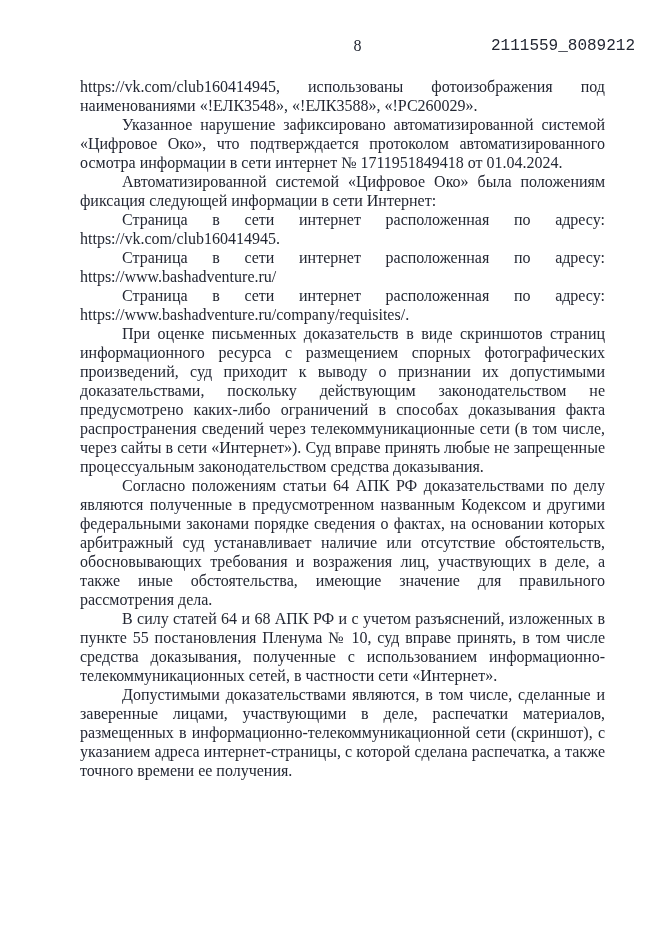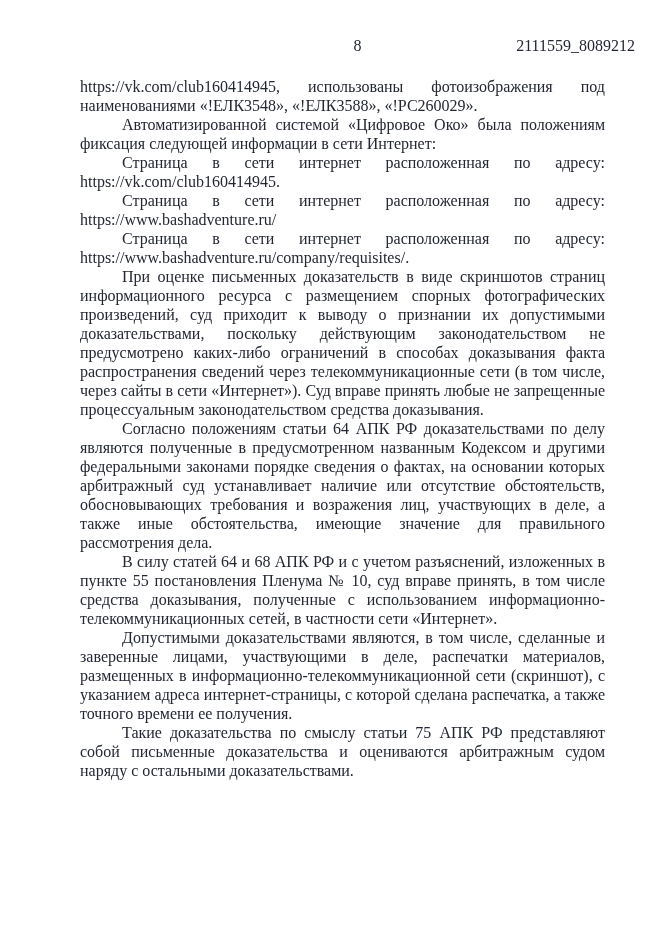--- a/index.html
+++ b/index.html
@@ -28,20 +28,21 @@
     position: absolute;
     left: 0;
     right: 0;
     text-align: center;
   }
   .doc-id {
     position: absolute;
     right: 0;
     top: 0;
     white-space: nowrap;
+    font-family: Liberation Mono, monospace;
   }
   .content {
     position: absolute;
     top: 77px;
     left: 80px;
     width: 525px;
     font-size: 16px;
     line-height: 19px;
     text-align: justify;
   }
@@ -63,35 +64,35 @@
 
   <div class="header-row">
     <div class="page-number">8</div>
     <div class="doc-id">2111559_8089212</div>
   </div>
 
   <div class="content">
 
     <p class="para"><span class="nowrap">https://vk.com/club160414945,</span><span> использованы фотоизображения под наименованиями «!ЕЛК3548», «!ЕЛК3588», «!РС260029».</span></p>
 
+    <p class="para indent">Указанное нарушение зафиксировано автоматизированной системой «Цифровое Око», что подтверждается протоколом автоматизированного осмотра информации в сети интернет № 1711951849418 от 01.04.2024.</p>
 
     <p class="para indent">Автоматизированной системой «Цифровое Око» была положениям фиксация следующей информации в сети Интернет:</p>
 
     <p class="para indent"><span>Страница в сети интернет расположенная по адресу: </span><span class="nowrap">https://vk.com/club160414945</span><span>.</span></p>
 
     <p class="para indent"><span>Страница в сети интернет расположенная по адресу: </span><span class="nowrap">https://www.bashadventure.ru/</span><span></span></p>
 
     <p class="para indent"><span>Страница в сети интернет расположенная по адресу: </span><span class="nowrap">https://www.bashadventure.ru/company/requisites/</span><span>.</span></p>
 
     <p class="para indent">При оценке письменных доказательств в виде скриншотов страниц информационного ресурса с размещением спорных фотографических произведений, суд приходит к выводу о признании их допустимыми доказательствами, поскольку действующим законодательством не предусмотрено каких-либо ограничений в способах доказывания факта распространения сведений через телекоммуникационные сети (в том числе, через сайты в сети «Интернет»). Суд вправе принять любые не запрещенные процессуальным законодательством средства доказывания.</p>
 
     <p class="para indent">Согласно положениям статьи 64 АПК РФ доказательствами по делу являются полученные в предусмотренном названным Кодексом и другими федеральными законами порядке сведения о фактах, на основании которых арбитражный суд устанавливает наличие или отсутствие обстоятельств, обосновывающих требования и возражения лиц, участвующих в деле, а также иные обстоятельства, имеющие значение для правильного рассмотрения дела.</p>
 
     <p class="para indent">В силу статей 64 и 68 АПК РФ и с учетом разъяснений, изложенных в пункте 55 постановления Пленума № 10, суд вправе принять, в том числе средства доказывания, полученные с использованием информационно-телекоммуникационных сетей, в частности сети «Интернет».</p>
 
     <p class="para indent">Допустимыми доказательствами являются, в том числе, сделанные и заверенные лицами, участвующими в деле, распечатки материалов, размещенных в информационно-телекоммуникационной сети (скриншот), с указанием адреса интернет-страницы, с которой сделана распечатка, а также точного времени ее получения.</p>
 
 
-    <p class="para indent">Такие доказательства по смыслу статьи 75 АПК РФ представляют собой письменные доказательства и оцениваются арбитражным судом наряду с остальными доказательствами.</p>
 
   </div>
 
 </div>
 
 </body></html>

